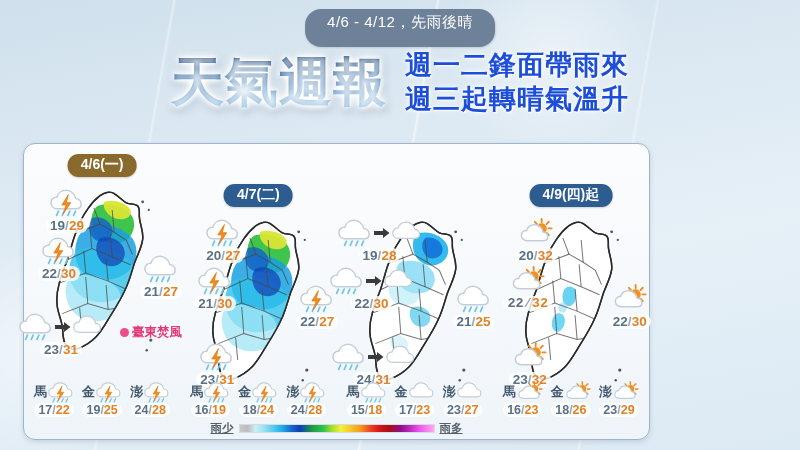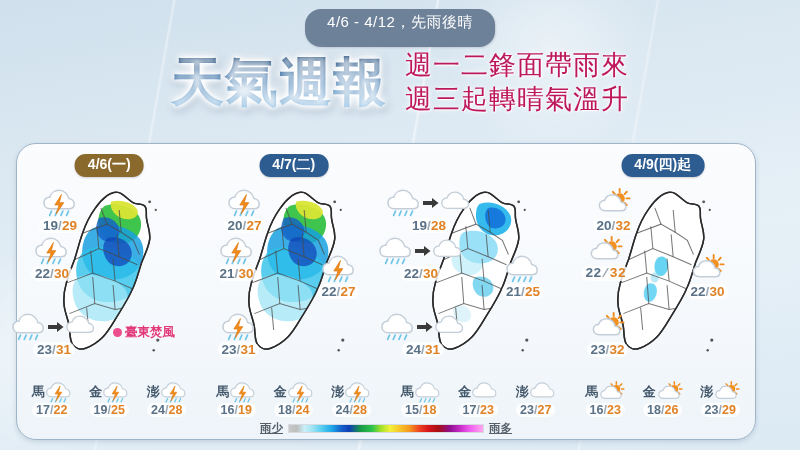--- a/index.html
+++ b/index.html
@@ -41,37 +41,37 @@
     color: #2e6096;
     background: linear-gradient(180deg, #17406e 0%, #2f6ba6 45%, #8fc0e4 100%);
     -webkit-background-clip: text; background-clip: text;
     -webkit-text-fill-color: transparent;
     text-shadow: 0 0 6px rgba(255,255,255,.9);
     filter: drop-shadow(0 0 2px #fff) drop-shadow(0 0 4px #fff) drop-shadow(1px 2px 1px rgba(40,80,120,.35));
     font-family: "DejaVu Sans", "Liberation Sans", sans-serif;
   }
   .sub-title { display: flex; flex-direction: column; gap: 2px; }
   .sub-title span {
-    font-size: 27px; font-weight: normal; color: #be185d;
+    font-size: 27px; font-weight: bold; color: #1d4ed8;
     letter-spacing: 1px; line-height: 1.18;
     text-shadow: 0 0 3px #fff, 0 0 6px #fff, 1px 1px 0 rgba(255,255,255,.9);
     font-family: "DejaVu Sans", "Liberation Sans", sans-serif;
   }
 
   
   .card {
-    position: absolute; left: 16px; top: 143px; width: 740px; height: 297px;
+    position: absolute; left: 23px; top: 143px; width: 627px; height: 297px;
     background: linear-gradient(180deg, #fbfcfe 0%, #f6f9fc 55%, #eef4f9 100%);
     border: 1.5px solid #9fb4c6;
-    border-radius: 20px;
+    border-radius: 12px;
     box-shadow: 0 2px 5px rgba(60,90,120,.18);
     display: flex;
   }
   .day { position: relative; flex: 1; }
-  .day + .day { border-left: none; }
+  .day + .day { border-left: none; margin-top: 30px; }
 
   .pill {
     position: absolute; top: 10px; left: 50%; transform: translateX(-50%);
     color: #fff; font-size: 14px; font-weight: bold;
     padding: 2px 13px 3px; border-radius: 11px; white-space: nowrap;
     box-shadow: 0 1px 2px rgba(0,0,0,.18);
   }
 
   
   .map-wrap { position: absolute; top: 36px; left: 0; right: 0; height: 196px; }
@@ -210,20 +210,34 @@
               <line x1="9" y1="24.5" x2="7" y2="29"></line>
               <line x1="15" y1="24.5" x2="13" y2="29"></line>
               <line x1="21" y1="24.5" x2="19" y2="29"></line>
               <line x1="27" y1="24.5" x2="25" y2="29"></line>
             </g>
             <path d="M19.5 7 L12.5 18 L17 18 L14 27.5 L22 15.5 L17.3 15.5 Z" fill="#f08b1d" stroke="#e07c12" stroke-width=".8" stroke-linejoin="round"></path>
           </svg>
         </div>
         <div class="temp"><span class="t-lo">22</span><span class="t-sep">/</span><span class="t-hi">30</span></div>
       </div>
+      <div class="wx" style="left:98px;top:110px;">
+        <div class="wx-icons">
+          <svg width="34" height="29.27777777777778" viewBox="0 0 36 31">
+            <path d="M8 22 C3 22 1 18.5 1 15.5 C1 12 4 9.5 7.2 9.8 C8.4 5.4 12.4 2.5 16.9 2.5 C22.1 2.5 26.4 6.3 27.2 11.1 C30.6 11.4 33 14.1 33 17.2 C33 20.4 30.4 22 27.4 22 Z" fill="#ffffff" stroke="#c3ced8" stroke-width="1.6" stroke-linejoin="round"></path>
+            <g stroke="#6fc6e8" stroke-width="1.8" stroke-linecap="round">
+              <line x1="9" y1="24.5" x2="7" y2="29"></line>
+              <line x1="15" y1="24.5" x2="13" y2="29"></line>
+              <line x1="21" y1="24.5" x2="19" y2="29"></line>
+              <line x1="27" y1="24.5" x2="25" y2="29"></line>
+            </g>
+          </svg>
+        </div>
+        <div class="temp"><span class="t-lo">21</span><span class="t-sep">/</span><span class="t-hi">27</span></div>
+      </div>
       <div class="wx" style="left:-2px;top:168px;">
         <div class="wx-icons">
           <svg width="34" height="29.27777777777778" viewBox="0 0 36 31">
             <path d="M8 22 C3 22 1 18.5 1 15.5 C1 12 4 9.5 7.2 9.8 C8.4 5.4 12.4 2.5 16.9 2.5 C22.1 2.5 26.4 6.3 27.2 11.1 C30.6 11.4 33 14.1 33 17.2 C33 20.4 30.4 22 27.4 22 Z" fill="#ffffff" stroke="#c3ced8" stroke-width="1.6" stroke-linejoin="round"></path>
             <g stroke="#6fc6e8" stroke-width="1.8" stroke-linecap="round">
               <line x1="9" y1="24.5" x2="7" y2="29"></line>
               <line x1="15" y1="24.5" x2="13" y2="29"></line>
               <line x1="21" y1="24.5" x2="19" y2="29"></line>
               <line x1="27" y1="24.5" x2="25" y2="29"></line>
             </g>

